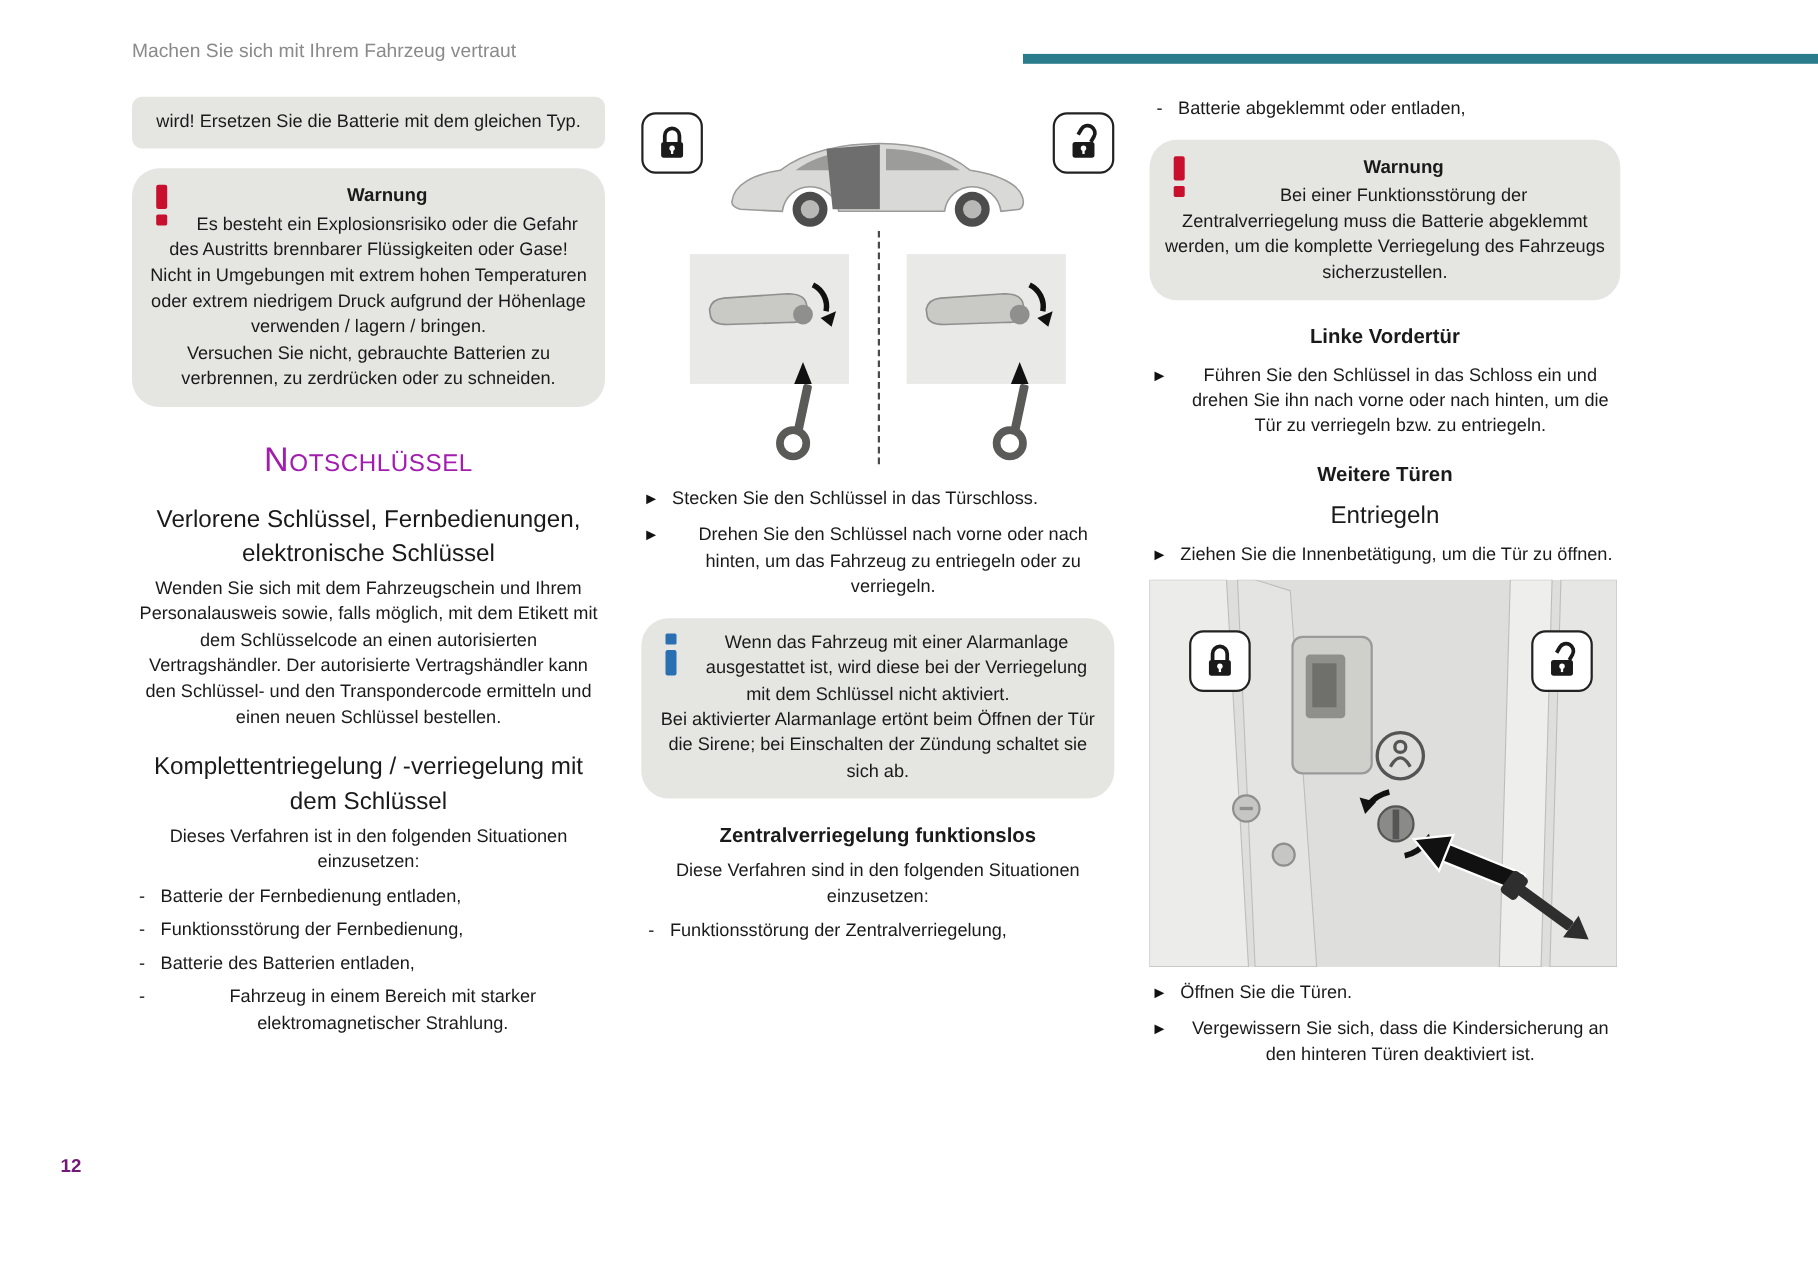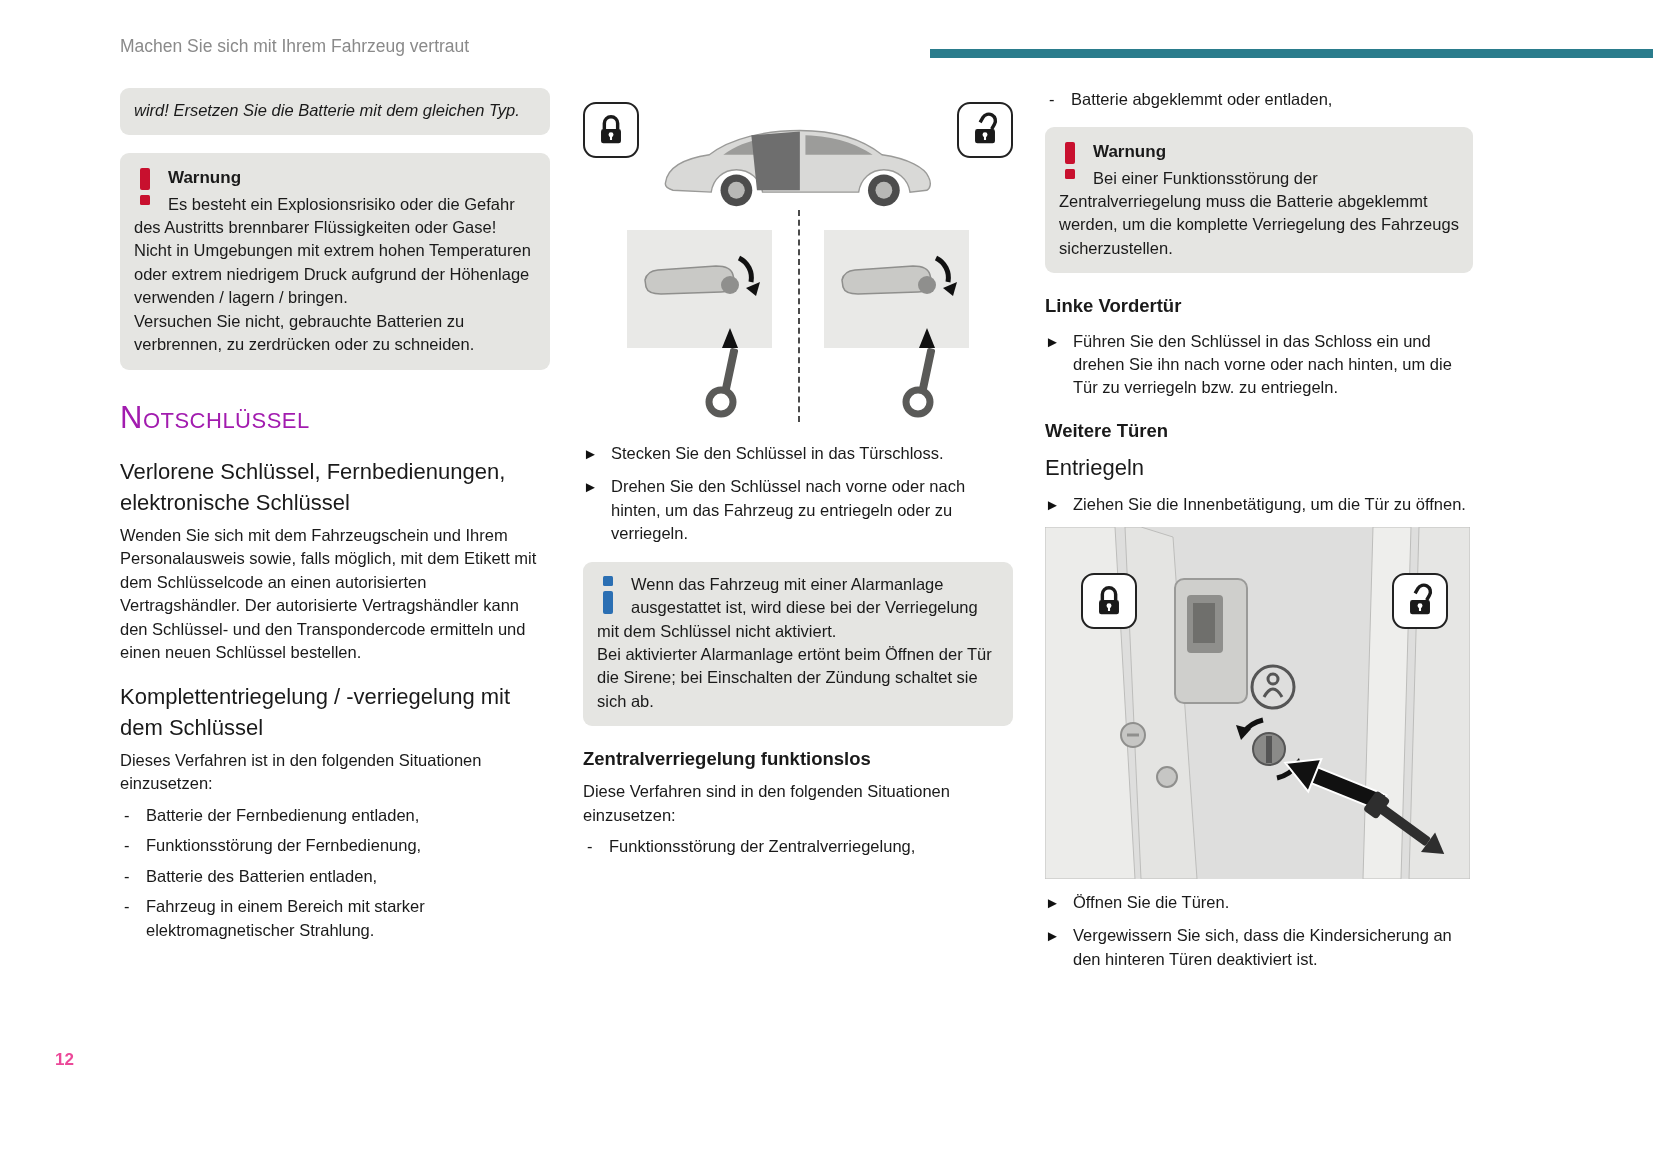--- a/index.html
+++ b/index.html
@@ -1,34 +1,34 @@
 <!DOCTYPE html>
 <html><head>
 <meta charset="utf-8">
 <style>
   * { margin:0; padding:0; box-sizing:border-box; }
   html,body { background:#ffffff; }
   .page {
     position:relative; width:1653px; height:1165px; background:#ffffff;
-    font-family:"Liberation Sans", sans-serif; color:#1a1a1a; overflow:hidden;
+    font-family:"Liberation Sans", sans-serif; color:#1a1a1a; overflow:hidden;text-align:center;
   }
   
   .hdr-title { position:absolute; left:120px; top:36px; font-size:17.5px; color:#8a8a8a; }
   .accent-bar { position:absolute; left:930px; top:49px; width:723px; height:9px; }
-  .page-num { position:absolute; left:55px; top:1050px; font-size:17px; font-weight:bold; color:#ec4899; }
+  .page-num { position:absolute; left:55px; top:1050px; font-size:17px; font-weight:bold; color:#701a75; }
 
   
   .col { position:absolute; top:88px; width:430px; font-size:16.5px; line-height:1.42; }
   .col1 { left:120px; }
   .col2 { left:583px; }
   .col3 { left:1045px; width:428px; }
 
   .graybox { background:#e5e5e2; border-radius:9px; padding:11px 14px 13px 14px; }
-  .notebox { margin-bottom:18px;font-style:italic; }
-  .warnbox, .tipbox { margin:16px 0 20px 0; }
+  .notebox { margin-bottom:18px; }
+  .warnbox, .tipbox { margin:16px 0 20px 0;border-radius:25px; }
   .box-icon { float:left; width:22px; height:40px; margin:2px 10px 2px 2px; }
   .box-title { font-weight:bold; font-size:17px; padding-top:2px; margin-bottom:2px; }
   .box-body { white-space:pre-line; }
 
   .section-h {
     font-variant:small-caps; font-size:31px; letter-spacing:0.5px;
     margin:26px 0 10px 0; color:#a21caf; font-weight:500;
   }
   .sub-h { font-weight:normal; font-size:22px; margin:16px 0 6px 0; }
   .big-h { font-weight:bold; font-size:18.5px; margin:18px 0 8px 0; }

